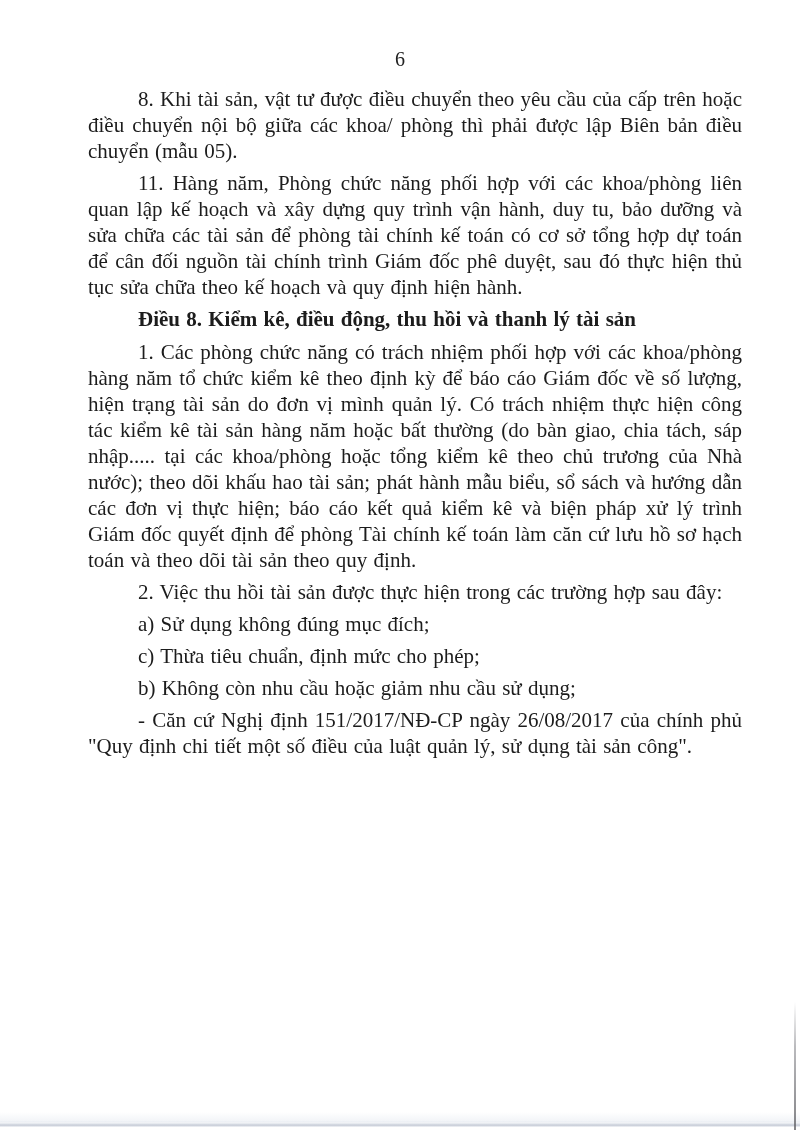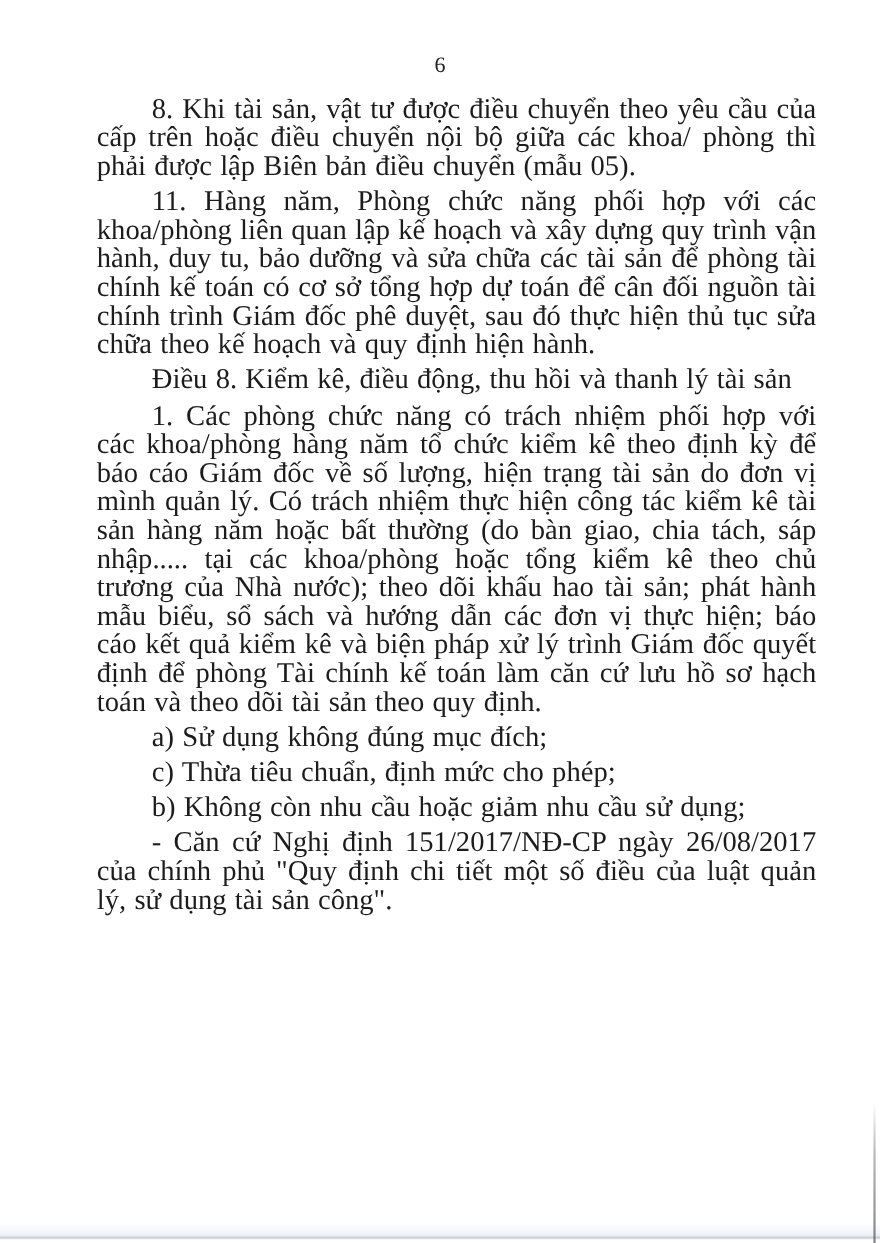--- a/index.html
+++ b/index.html
@@ -23,31 +23,31 @@
     width: 800px;
     text-align: center;
     font-size: 20px;
     color: #222222;
   }
   .doc-body {
     position: absolute;
     top: 86px;
     left: 88px;
     width: 654px;
-    font-size: 26px;
+    font-size: 21px;
     line-height: 26px;
     text-align: justify;
   }
   .doc-body p {
     margin: 0 0 6px 0;
     text-indent: 50px;
     word-spacing: 1px;
   }
   .doc-body p.heading {
-    font-weight: normal;
+    font-weight: bold;
     margin-top: 3px;
     margin-bottom: 7px;
   }
   
   .scan-bottom-band {
     position: absolute;
     left: 0;
     bottom: 3px;
     width: 800px;
     height: 6px;
@@ -84,20 +84,21 @@
 
 <div class="page">
 
   <div class="page-number">6</div>
 
   <div class="doc-body">
     <p>8. Khi tài sản, vật tư được điều chuyển theo yêu cầu của cấp trên hoặc điều chuyển nội bộ giữa các khoa/ phòng thì phải được lập Biên bản điều chuyển (mẫu 05).</p>
     <p>11. Hàng năm, Phòng chức năng phối hợp với các khoa/phòng liên quan lập kế hoạch và xây dựng quy trình vận hành, duy tu, bảo dưỡng và sửa chữa các tài sản để phòng tài chính kế toán có cơ sở tổng hợp dự toán để cân đối nguồn tài chính trình Giám đốc phê duyệt, sau đó thực hiện thủ tục sửa chữa theo kế hoạch và quy định hiện hành.</p>
     <p class="heading">Điều 8. Kiểm kê, điều động, thu hồi và thanh lý tài sản</p>
     <p>1. Các phòng chức năng có trách nhiệm phối hợp với các khoa/phòng hàng năm tổ chức kiểm kê theo định kỳ để báo cáo Giám đốc về số lượng, hiện trạng tài sản do đơn vị mình quản lý. Có trách nhiệm thực hiện công tác kiểm kê tài sản hàng năm hoặc bất thường (do bàn giao, chia tách, sáp nhập..... tại các khoa/phòng hoặc tổng kiểm kê theo chủ trương của Nhà nước); theo dõi khấu hao tài sản; phát hành mẫu biểu, sổ sách và hướng dẫn các đơn vị thực hiện; báo cáo kết quả kiểm kê và biện pháp xử lý trình Giám đốc quyết định để phòng Tài chính kế toán làm căn cứ lưu hồ sơ hạch toán và theo dõi tài sản theo quy định.</p>
+    <p>2. Việc thu hồi tài sản được thực hiện trong các trường hợp sau đây:</p>
     <p>a) Sử dụng không đúng mục đích;</p>
     <p>c) Thừa tiêu chuẩn, định mức cho phép;</p>
     <p>b) Không còn nhu cầu hoặc giảm nhu cầu sử dụng;</p>
     <p>- Căn cứ Nghị định 151/2017/NĐ-CP ngày 26/08/2017 của chính phủ "Quy định chi tiết một số điều của luật quản lý, sử dụng tài sản công".</p>
   </div>
 
   <div class="scan-bottom-smudge"></div>
   <div class="scan-bottom-band"></div>
   <div class="scan-right-line"></div>
 

